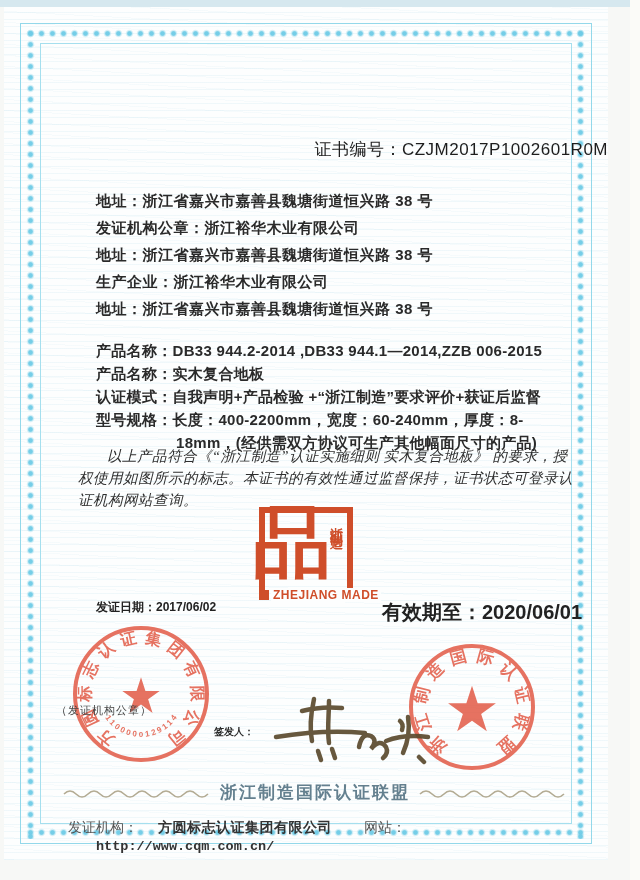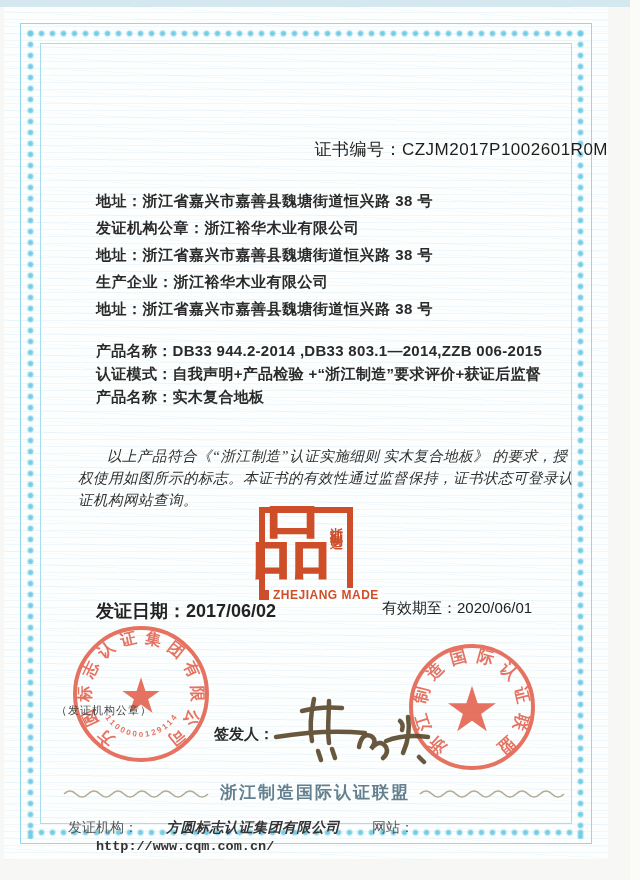--- a/index.html
+++ b/index.html
@@ -52,38 +52,38 @@
     font-family:"DejaVu Serif","Liberation Serif",serif;font-weight:bold;color:#cf4e2a;
   }
   .logo-vtext{
     position:absolute;right:2px;top:4px;writing-mode:vertical-rl;
     font-size:13px;font-weight:bold;color:#cf4e2a;letter-spacing:3px;
   }
   .logo-caption-row{position:absolute;left:-6px;bottom:-9px;display:flex;align-items:center;background:transparent;}
   .logo-corner{width:10px;height:10px;background:#cf4e2a;margin-right:2px;}
   .logo-caption{font-size:12px;font-weight:bold;color:#cf4e2a;letter-spacing:0.5px;background:#fdfefe;padding:0 2px;white-space:nowrap;}
 
-  .date-issue{position:absolute;left:92px;top:592px;font-size:18px;font-weight:bold;color:#222;}
-  .date-valid{position:absolute;left:378px;top:592px;font-size:15px;font-weight:normal;color:#222;}
+  .date-issue{position:absolute;left:92px;top:592px;font-size:12px;font-weight:bold;color:#222;}
+  .date-valid{position:absolute;left:378px;top:592px;font-size:20px;font-weight:bold;color:#222;}
 
   .seal{position:absolute;opacity:0.82;}
   .seal-left{left:60px;top:612px;}
   .seal-right{left:396px;top:630px;}
   .seal text{font-weight:bold;}
   .stamp-note{position:absolute;left:52px;top:696px;font-size:11px;color:#454545;z-index:5;letter-spacing:1px;}
-  .signer{position:absolute;left:210px;top:718px;font-size:15px;color:#2a2a2a;z-index:5;font-weight:bold;}
+  .signer{position:absolute;left:210px;top:718px;font-size:10px;color:#2a2a2a;z-index:5;font-weight:bold;}
   .signature{position:absolute;left:263px;top:684px;z-index:4;}
 
   .alliance-row{
     position:absolute;left:40px;right:40px;top:774px;display:flex;align-items:center;justify-content:flex-end;gap:8px;z-index:6;
   }
   .alliance-text{font-size:17px;font-weight:bold;color:#64808f;letter-spacing:2px;white-space:nowrap;}
   .footer-row{position:absolute;left:64px;top:812px;width:500px;font-size:14px;z-index:6;}
   .footer-issuer-label,.footer-site-label{color:#555;}
-  .footer-issuer{font-weight:bold;color:#333;margin-left:28px;letter-spacing:0.5px;font-style:italic;}
+  .footer-issuer{font-weight:bold;color:#333;margin-left:20px;letter-spacing:0.5px;}
   .footer-site-label{margin-left:32px;}
   .footer-site{font-family:"Liberation Mono","DejaVu Sans Mono",monospace;color:#333;margin-left:28px;font-size:13.5px;font-weight:bold;}
 </style>
 </head>
 <body>
 
 <div class="scan-edge-top"></div>
 <div class="scan-edge-right"></div>
 
 <div class="page">
@@ -102,23 +102,24 @@
 
   <div class="info-block">
     <div class="row"><span>地址：</span><span>浙江省嘉兴市嘉善县魏塘街道恒兴路 38 号</span></div>
     <div class="row"><span>发证机构公章：</span><span>浙江裕华木业有限公司</span></div>
     <div class="row"><span>地址：</span><span>浙江省嘉兴市嘉善县魏塘街道恒兴路 38 号</span></div>
     <div class="row"><span>生产企业：</span><span>浙江裕华木业有限公司</span></div>
     <div class="row"><span>地址：</span><span>浙江省嘉兴市嘉善县魏塘街道恒兴路 38 号</span></div>
   </div>
 
   <div class="detail-block">
-    <div class="row"><span>产品名称：</span><span>DB33 944.2-2014 ,DB33 803.1—2014,ZZB 006-2015</span></div>
+    <div class="row"><span>产品名称：</span><span>DB33 944.2-2014 ,DB33 944.1—2014,ZZB 006-2015</span></div>
+    <div class="row"><span>产品名称：</span><span>实木复合地板</span></div>
     <div class="row"><span>认证模式：</span><span>自我声明+产品检验 +“浙江制造”要求评价+获证后监督</span></div>
-    <div class="row"><span>产品名称：</span><span>实木复合地板</span></div>
+    <div class="row"><span>型号规格：</span><span>长度：400-2200mm，宽度：60-240mm，厚度：8-18mm，(经供需双方协议可生产其他幅面尺寸的产品)</span></div>
   </div>
 
   <div class="statement">以上产品符合《“浙江制造”认证实施细则 实木复合地板》 的要求，授权使用如图所示的标志。本证书的有效性通过监督保持，证书状态可登录认证机构网站查询。</div>
 
   <div class="logo">
     <div class="logo-glyph">品</div>
     <div class="logo-vtext">浙江制造</div>
     <div class="logo-caption-row">
       <div class="logo-corner"></div>
       <div class="logo-caption">ZHEJIANG MADE</div>

